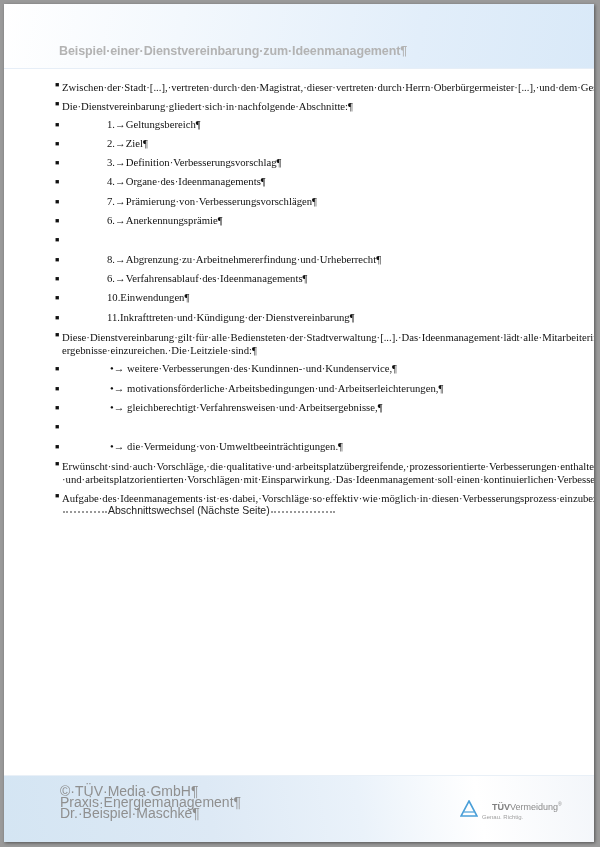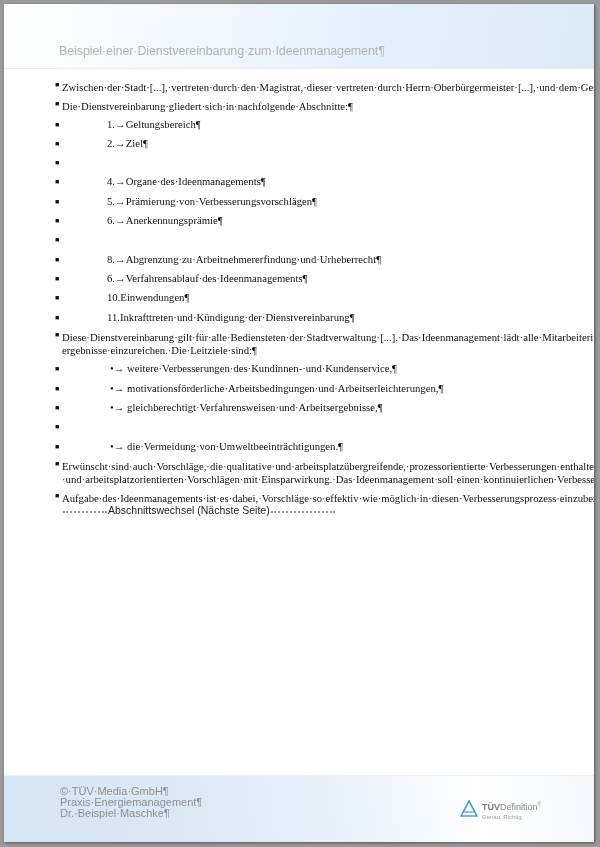--- a/index.html
+++ b/index.html
@@ -16,21 +16,21 @@
     overflow: hidden;
   }
   .header {
     position: absolute; left: 0; top: 0; width: 100%; height: 64px;
     background: linear-gradient(100deg, #ffffff 0%, #f3f8fd 30%, #e2eefa 70%, #d9e9f8 100%);
     border-bottom: 1px solid #e6eef7;
   }
   .header-title {
     position: absolute; left: 55px; top: 40px;
     font-family: "Liberation Sans", sans-serif;
-    font-size: 12.5px; color: #b3b3b3; font-weight: normal; letter-spacing: -0.1px;
+    font-size: 12.5px; color: #b3b3b3; font-weight: bold; letter-spacing: -0.1px;
     white-space: nowrap;
   }
   .content {
     position: absolute; left: 51px; top: 77px; width: 486px;
     font-size: 10.7px; line-height: 12.8px; color: #111;
   }
   .para {
     position: relative; padding-left: 7px; margin-bottom: 6px;
     text-align: justify;
   }
@@ -52,30 +52,30 @@
   .dots {
     display: inline-block; border-bottom: 2px dotted #999; vertical-align: middle; height: 0; margin: 0 1px;
   }
   .footer {
     position: absolute; left: 0; bottom: 0; width: 100%; height: 66px;
     background: linear-gradient(80deg, #d4e5f3 0%, #dde9f5 35%, #eaf2fa 60%, #ffffff 80%, #f3f6fa 100%);
     border-top: 1px solid #e9f0f7;
   }
   .footer-lines {
     position: absolute; left: 56px; top: 10px;
-    font-family: "Liberation Sans", sans-serif; font-size: 11px; line-height: 11px; color: #8f8f8f;
+    font-family: "Liberation Sans", sans-serif; font-size: 14px; line-height: 11px; color: #8f8f8f;
   }
   .logo {
     position: absolute; right: 24px; top: 22px; width: 110px; height: 30px;
   }
   .logo-text {
     position: absolute; left: 22px; top: 3px;
     font-family: "Liberation Sans", sans-serif; font-size: 9px; color: #8a8a8a; white-space: nowrap;
   }
-  .logo-text b { color: #808080; }
+  .logo-text b { color: #808080; margin-left: 10px; }
   .logo-tag {
     position: absolute; left: 22px; top: 16px;
     font-family: "Liberation Sans", sans-serif; font-size: 6px; color: #a0a0a0; white-space: nowrap;
   }
 </style>
 </head>
 <body>
 
 <div class="page">
 
@@ -99,28 +99,29 @@
       <div class="li">
           <span class="bullet">■</span>
           <span class="num">1.→Geltungsbereich¶</span>
         </div>
       <div class="li">
           <span class="bullet">■</span>
           <span class="num">2.→Ziel¶</span>
         </div>
       <div class="li">
           <span class="bullet">■</span>
+          <span class="num">3.→Definition·Verbesserungsvorschlag¶</span>
         </div>
       <div class="li">
           <span class="bullet">■</span>
           <span class="num">4.→Organe·des·Ideenmanagements¶</span>
         </div>
       <div class="li">
           <span class="bullet">■</span>
-          <span class="num">5.→Prämierung·von·Verbesserungsvorschlägen¶</span>
+          <span class="num">7.→Prämierung·von·Verbesserungsvorschlägen¶</span>
         </div>
       <div class="li">
           <span class="bullet">■</span>
           <span class="num">6.→Anerkennungsprämie¶</span>
         </div>
       <div class="li">
           <span class="bullet">■</span>
         </div>
       <div class="li">
           <span class="bullet">■</span>
@@ -186,18 +187,18 @@
     <div class="footer-lines">
       <div>©·TÜV·Media·GmbH¶</div>
       <div>Praxis·Energiemanagement¶</div>
       <div>Dr.·Beispiel·Maschke¶</div>
     </div>
     <div class="logo">
       <svg width="18" height="18" viewBox="0 0 18 18" style="position:absolute;left:0;top:2px;">
         <path d="M9 1 L17 16 L1 16 Z" fill="none" stroke="#4a9fd8" stroke-width="1.6"></path>
         <path d="M4 12 L14 12" stroke="#4a9fd8" stroke-width="1.2"></path>
       </svg>
-      <div class="logo-text"><b>TÜV</b><span>Definition</span><sup style="font-size:5px;">®</sup></div>
+      <div class="logo-text"><b>TÜV</b><span>Vermeidung</span><sup style="font-size:5px;">®</sup></div>
       <div class="logo-tag">Genau. Richtig.</div>
     </div>
   </div>
 
 </div>
 
 </body></html>

